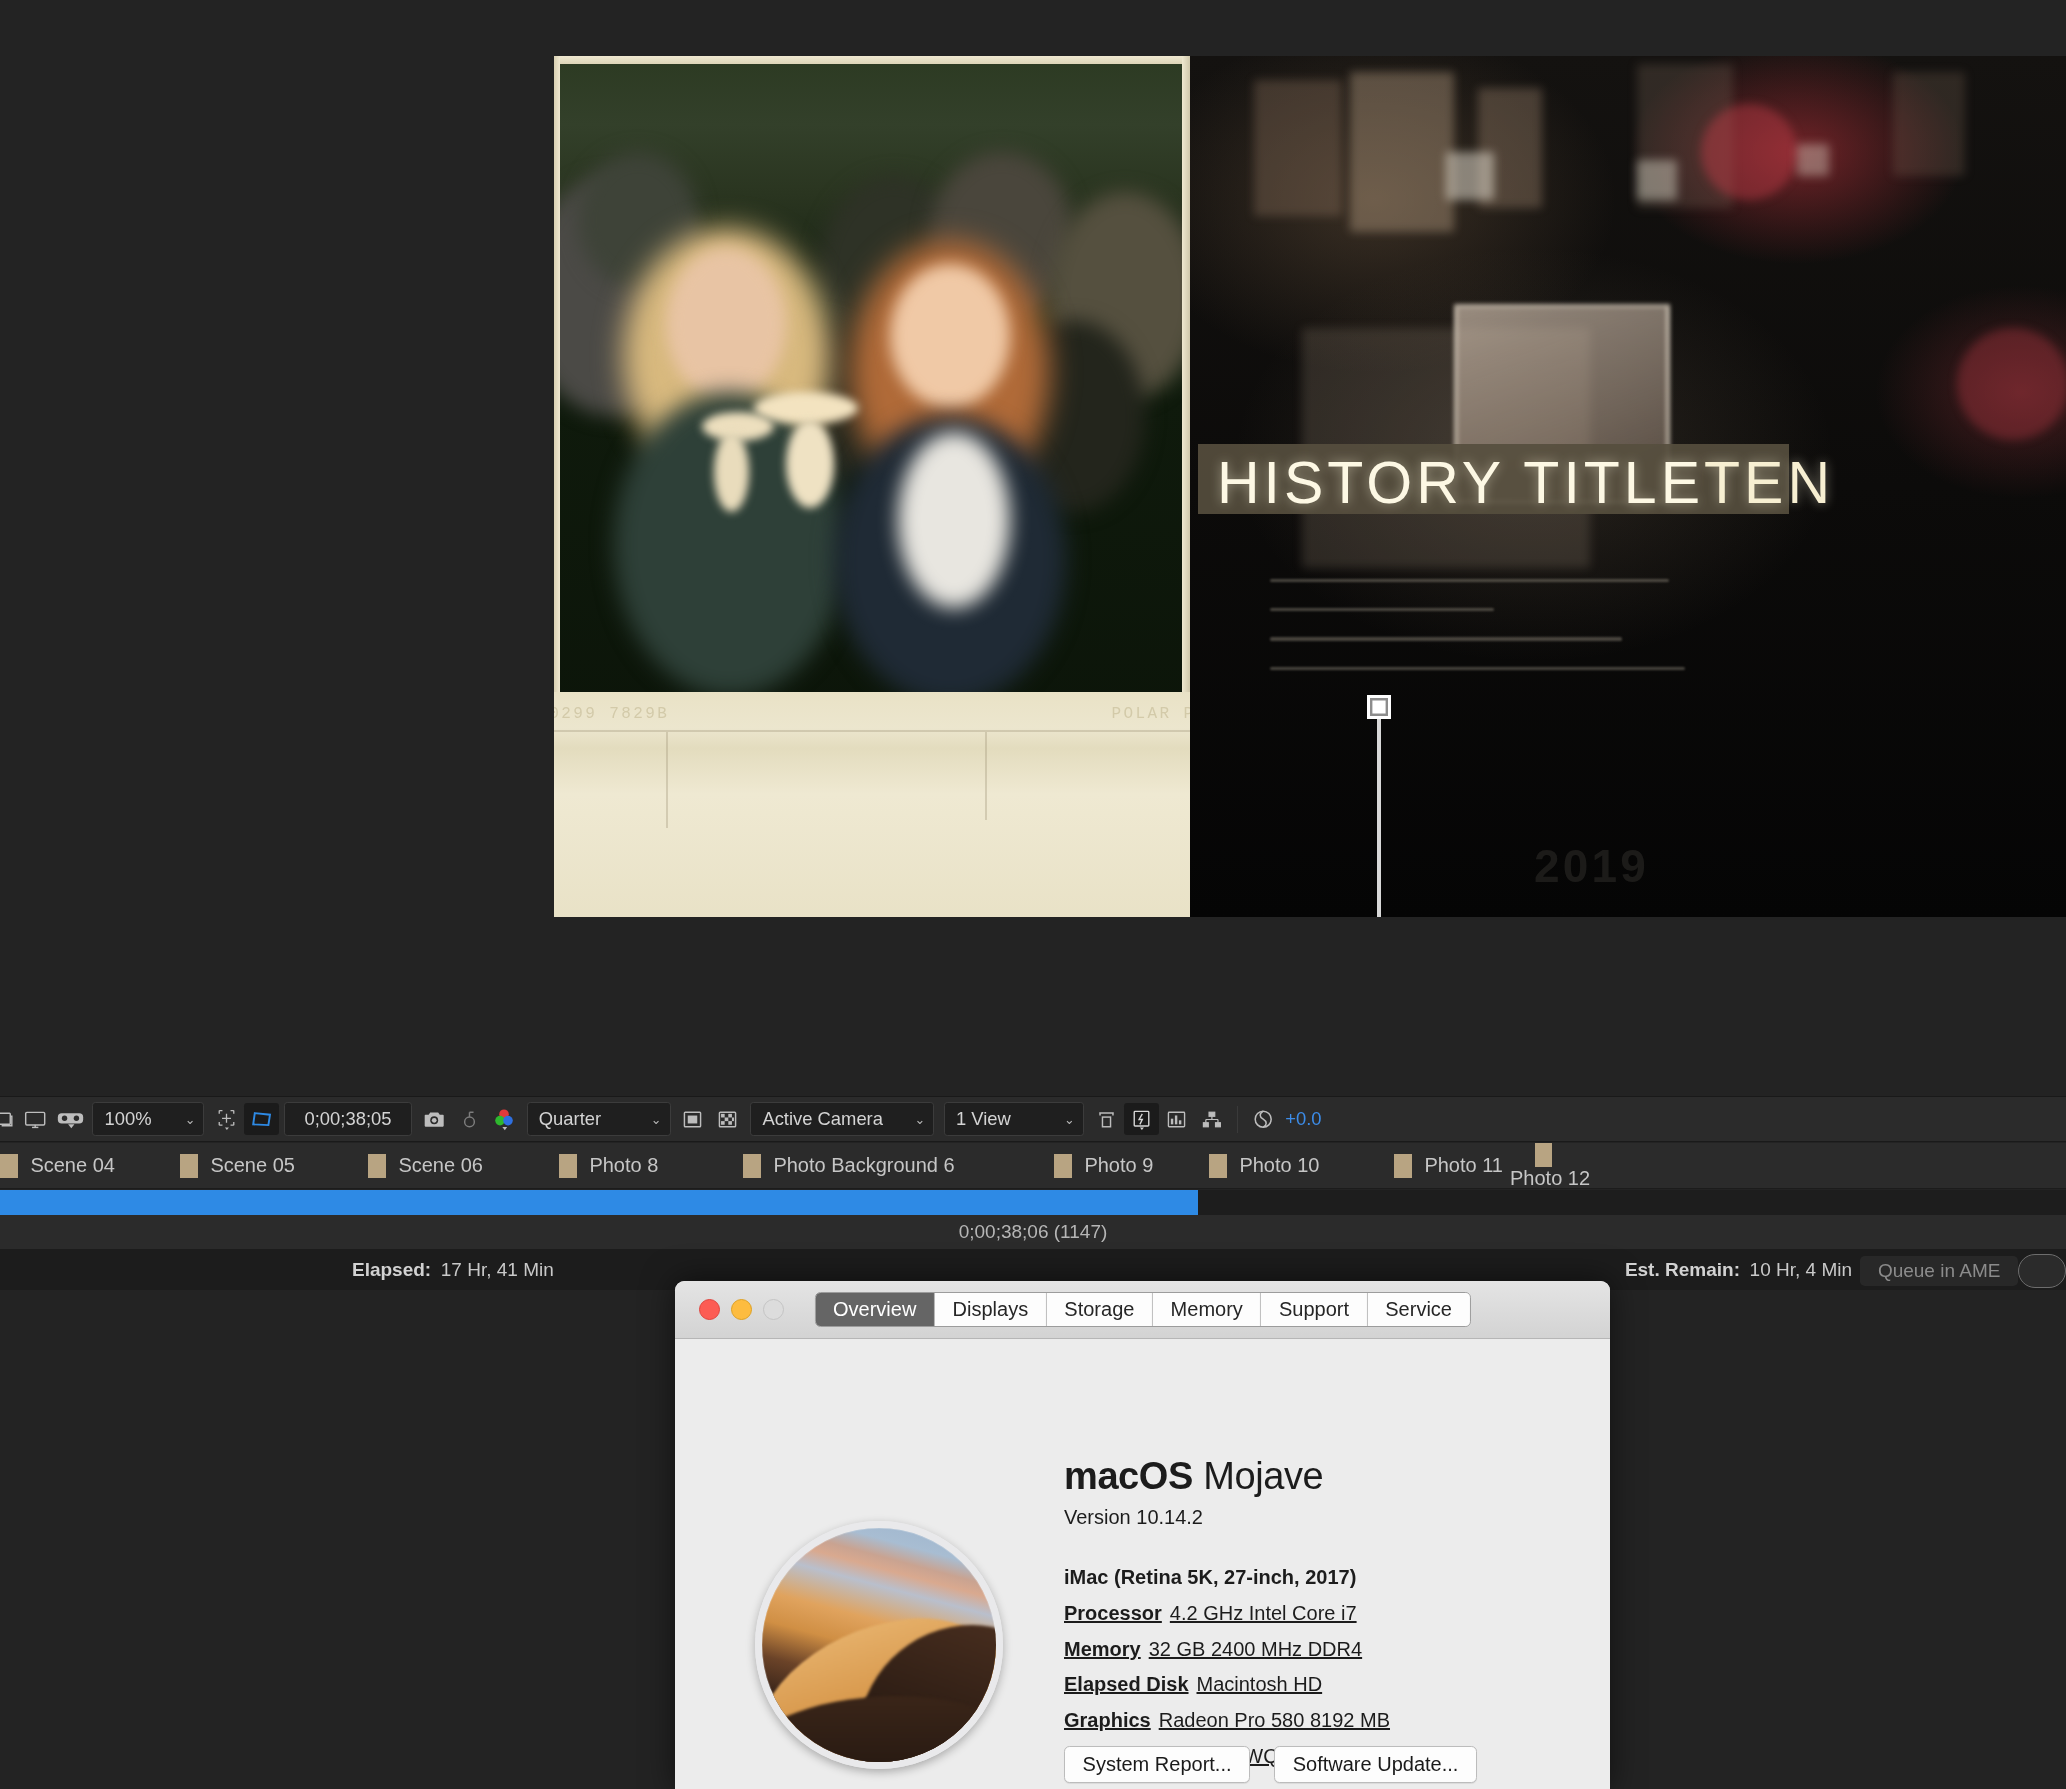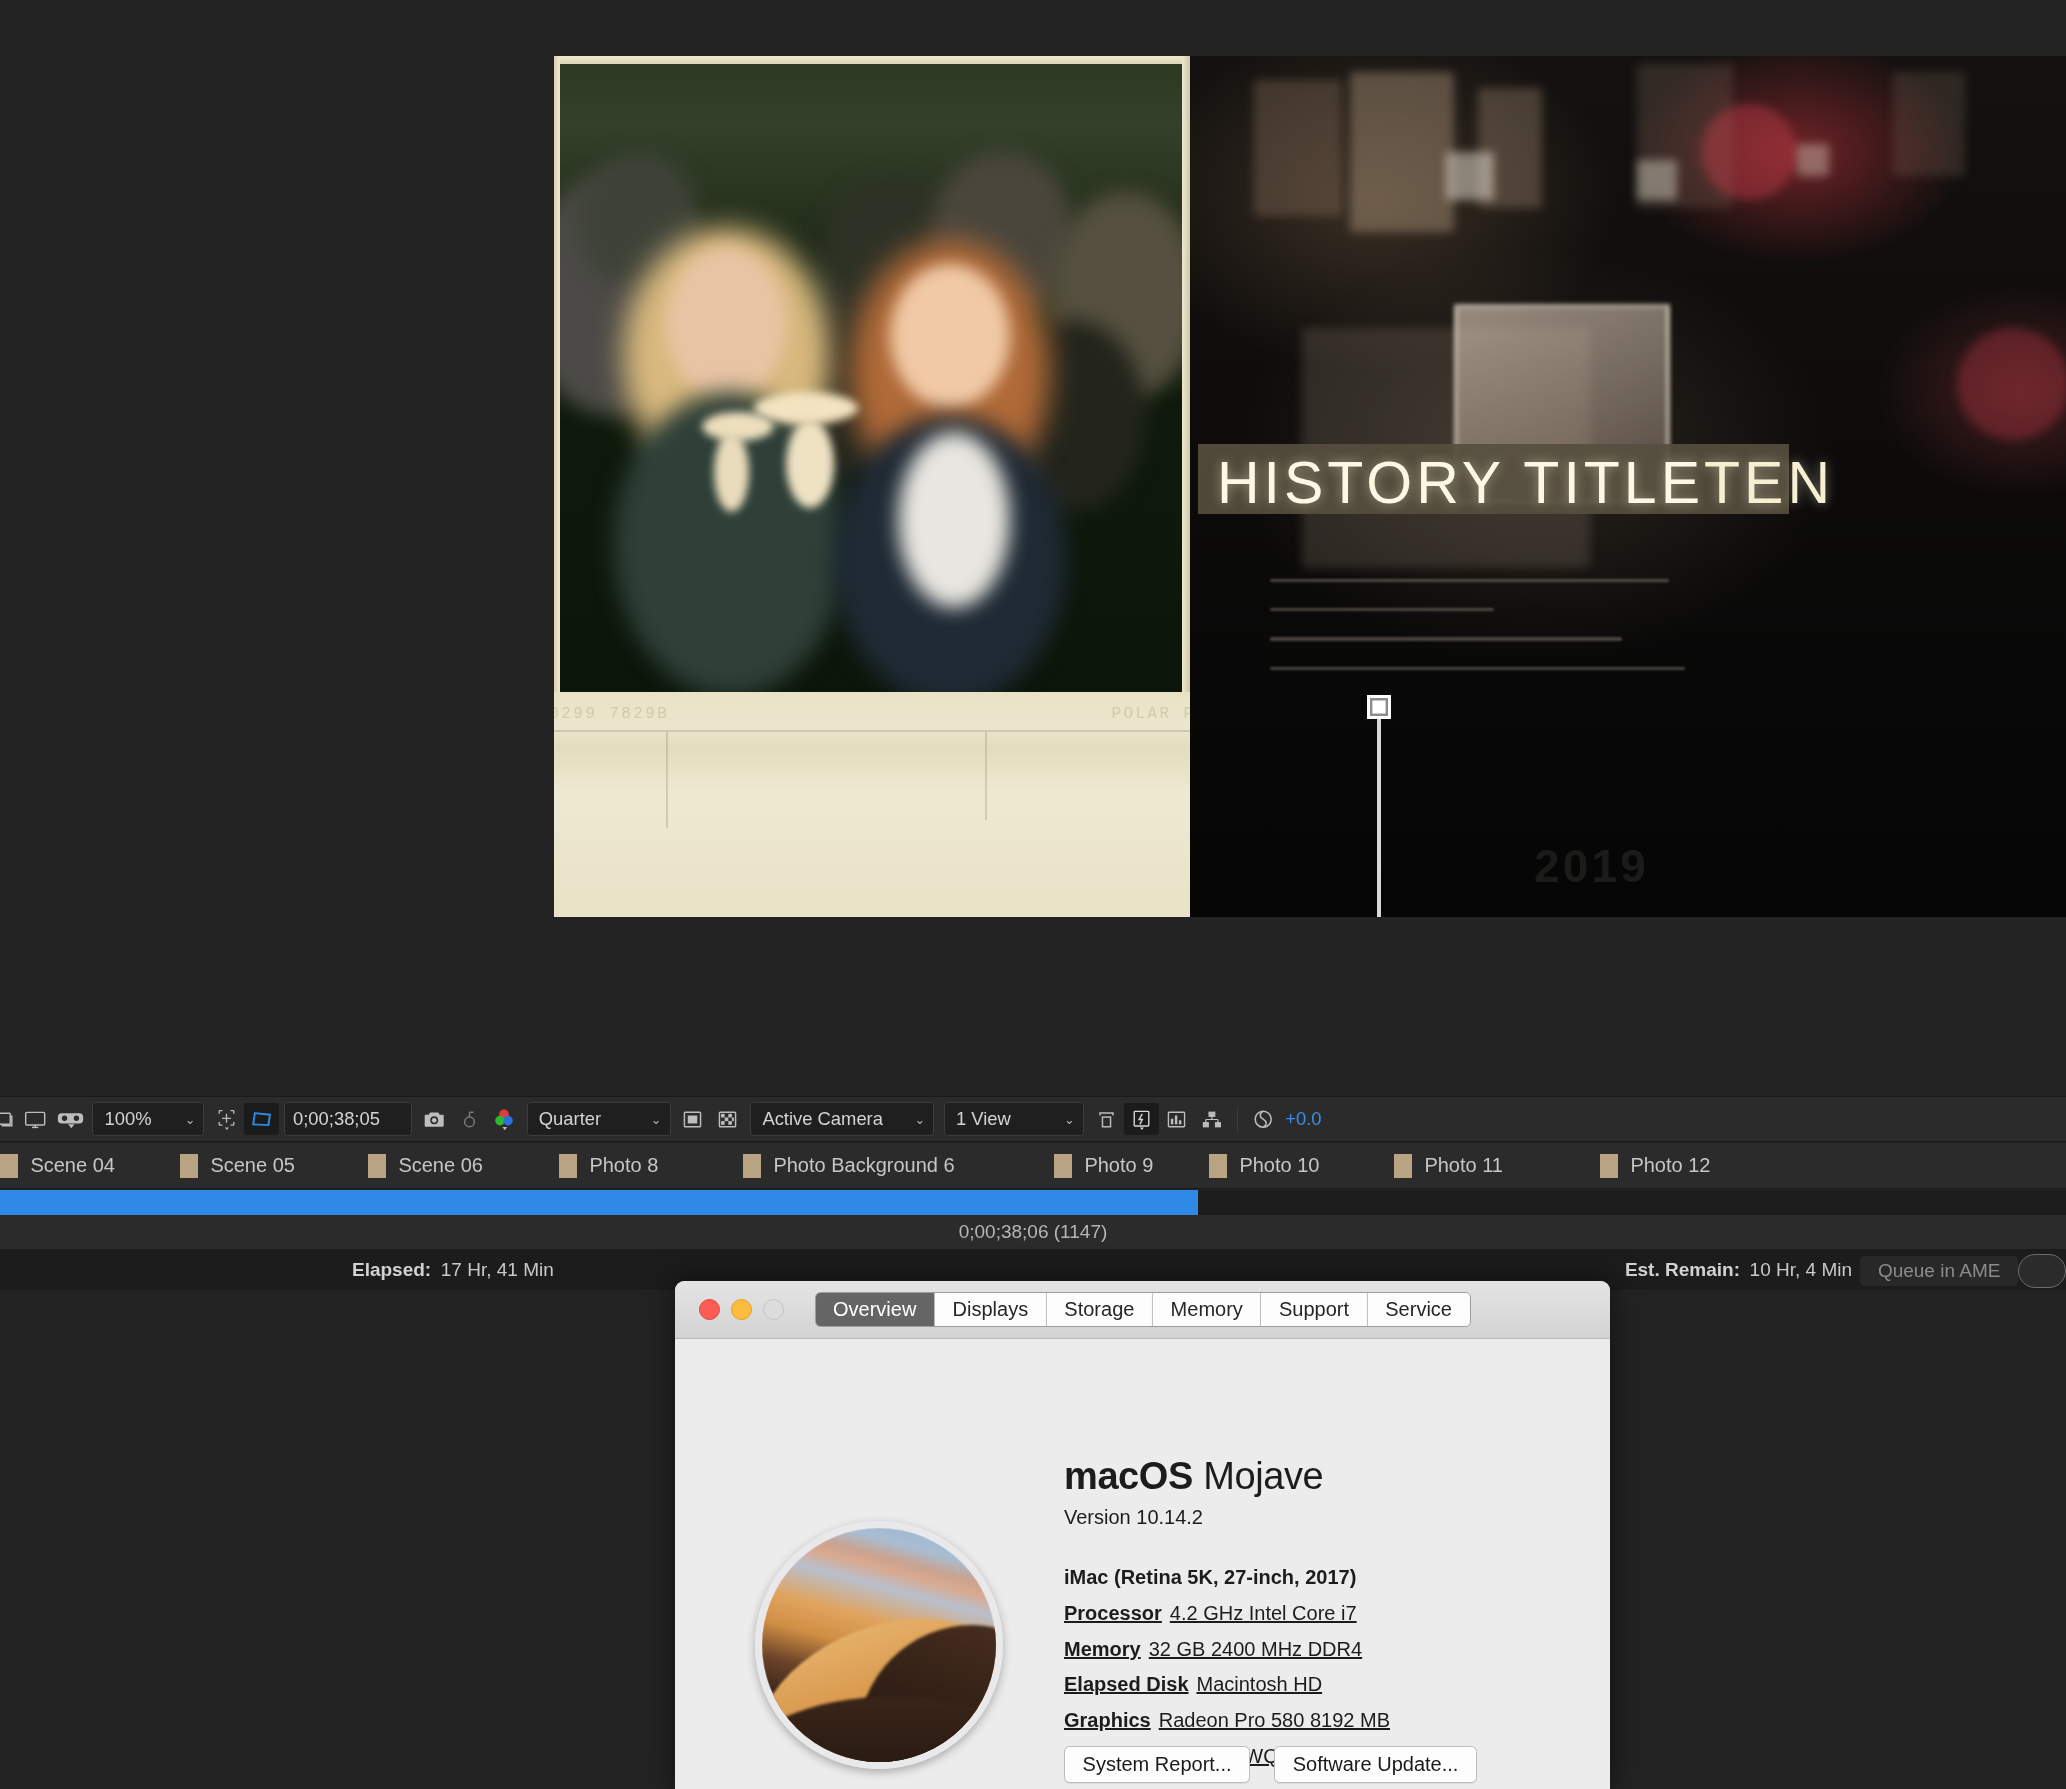--- a/index.html
+++ b/index.html
@@ -384,21 +384,21 @@
         <path d="M4 2v4M4 2h4M22 2h-4M22 2v4M4 16v4M4 20h4M22 20h-4M22 20v-4"></path>
         <path d="M13 6v11M7.5 11.5h11"></path>
         <path d="M11 23l2.5 3 2.5-3z" fill="#bdbdbd" stroke="none"></path>
       </svg>
     </div>
     <div class="tb-icon tb-active">
       <svg width="24" height="21" viewBox="0 0 30 26" fill="none" stroke="#2e8ae5" stroke-width="2.4">
         <path d="M6 5 L25 7 L23 20 L4 19 Z"></path>
       </svg>
     </div>
-    <div class="tb-field" style="width:128px;padding:0 8px;">
+    <div class="tb-field" style="width:128px;justify-content:center;padding:0 8px;">
       <span>0;00;38;05</span>
     </div>
     <div class="tb-icon">
       <svg width="22.4" height="19" viewBox="0 0 28 24" fill="#bdbdbd">
         <path d="M9 3h10l2 3h4a1 1 0 011 1v13a1 1 0 01-1 1H3a1 1 0 01-1-1V7a1 1 0 011-1h4z"></path>
         <circle cx="14" cy="13" r="5" fill="#2b2b2b"></circle>
           <circle cx="14" cy="13" r="3" fill="#bdbdbd"></circle>
       </svg>
     </div>
     <div class="tb-icon">
@@ -513,21 +513,21 @@
         <span class="layer-label">Photo 9</span>
       </div>
       <div class="layer-tab" style="position: absolute; left: 1209px;">
         <span class="layer-swatch"></span>
         <span class="layer-label">Photo 10</span>
       </div>
       <div class="layer-tab" style="position: absolute; left: 1394px; align-items: center;">
         <span class="layer-swatch"></span>
         <span class="layer-label">Photo 11</span>
       </div>
-      <div class="layer-tab" style="position: absolute; left: 1600px;">
+      <div class="layer-tab" style="position: absolute; left: 1510px; flex-direction: column;">
         <span class="layer-swatch"></span>
         <span class="layer-label">Photo 12</span>
       </div>
     </div>
 
   <div id="progress-row">
     <div id="progress-fill" style="width: 58%; background: rgb(46, 138, 229);"></div>
   </div>
   <div id="progress-caption">0;00;38;06 (1147)</div>
 

